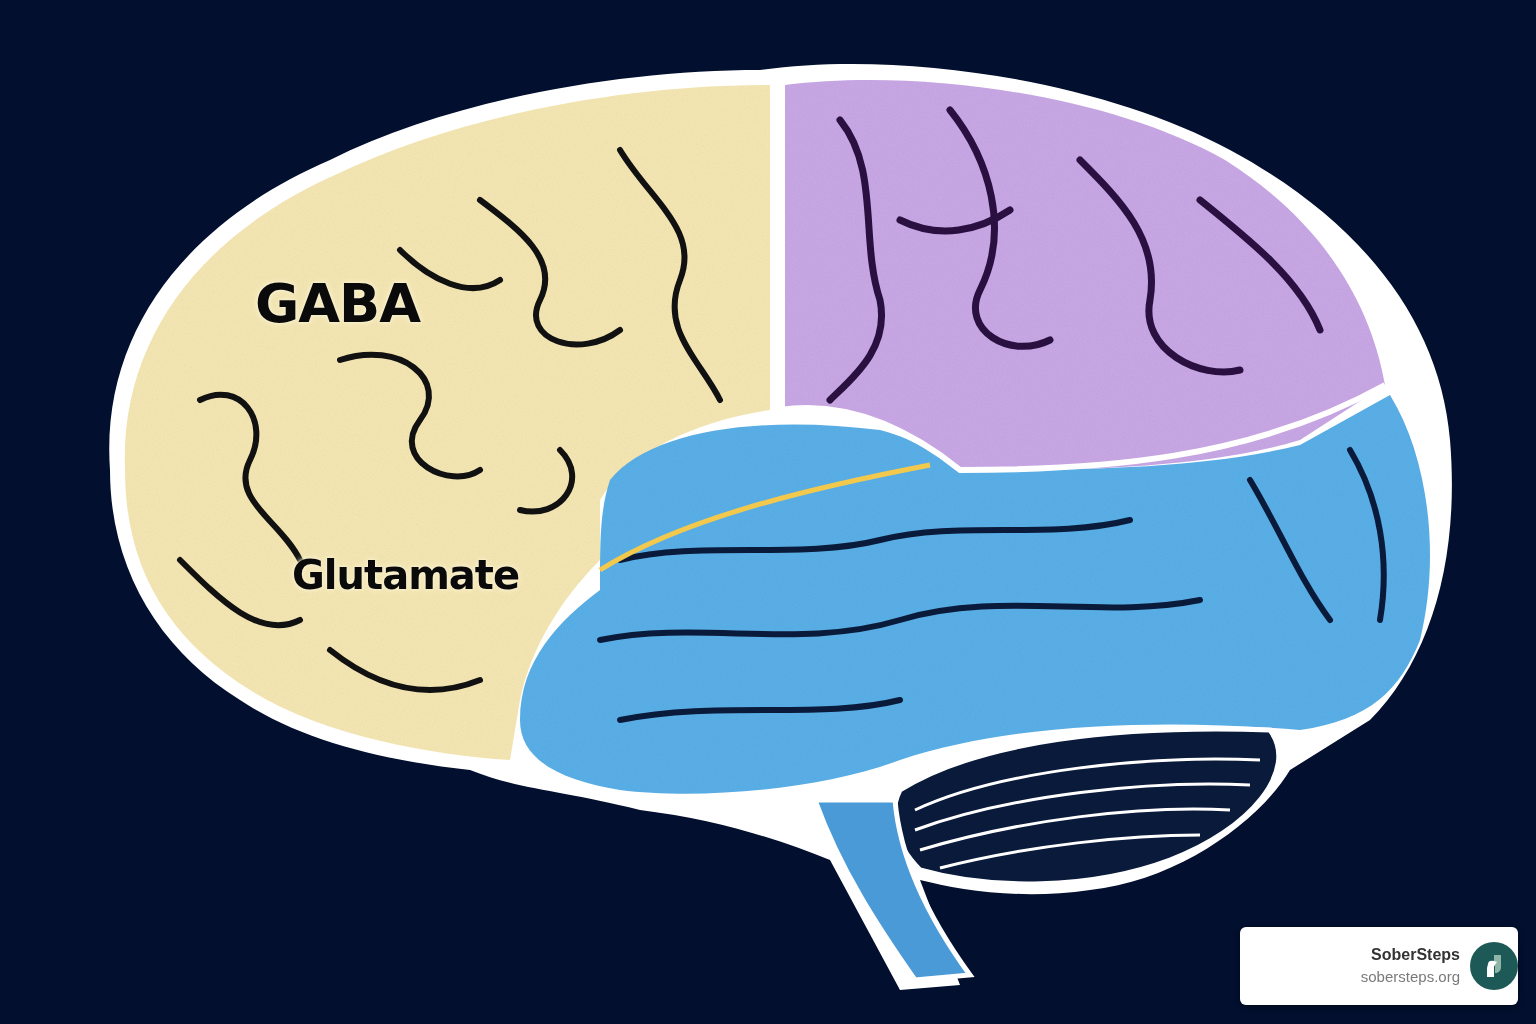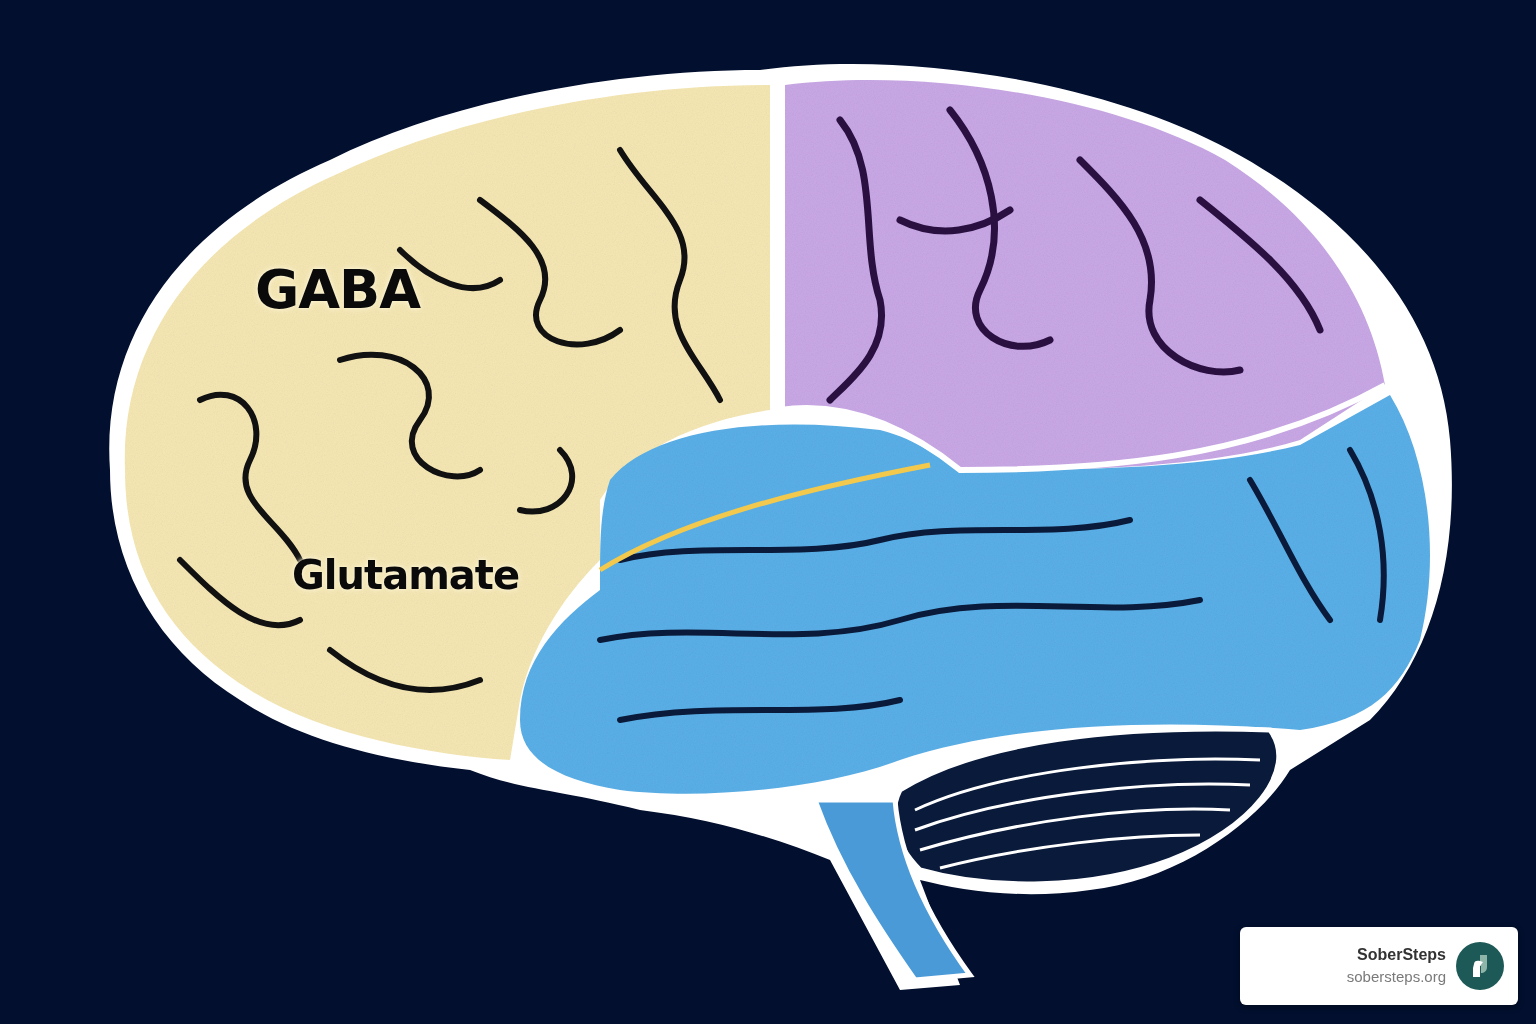--- a/index.html
+++ b/index.html
@@ -12,30 +12,30 @@
     .scene { position: absolute; inset: 0; }
     .brain-svg { position: absolute; left: 0; top: 0; width: 1536px; height: 1024px; }
     .label {
       position: absolute;
       font-family: "DejaVu Sans", sans-serif;
       font-weight: bold;
       color: #0a0a0a;
       letter-spacing: -1px;
       text-shadow: 0 0 3px #fbf3d4, 0 0 6px #fbf3d4;
     }
-    .label-gaba { left: 255px; top: 258px; font-size: 54px; }
+    .label-gaba { left: 255px; top: 272px; font-size: 54px; }
     .label-glut { left: 292px; top: 552px; font-size: 40px; }
 
     .badge {
       position: absolute; left: 1240px; top: 927px;
       width: 278px; height: 78px;
       background: #ffffff; border-radius: 6px;
       box-shadow: 0 2px 6px rgba(0,0,0,0.35);
       display: flex; align-items: center; justify-content: flex-end;
-      padding-right: 14px; box-sizing: border-box;
+      padding-right: 0; box-sizing: border-box;
     }
     .badge-text { text-align: right; margin-right: 10px; }
     .badge-title { font-size: 16px; font-weight: bold; color: #333333; line-height: 22px; }
     .badge-url { font-size: 15px; color: #7a7a7a; line-height: 22px; }
     .badge-logo {
       width: 48px; height: 48px; border-radius: 50%;
       background: #1d5a57; display: flex; align-items: center; justify-content: center;
     }
   </style>
 </head>

